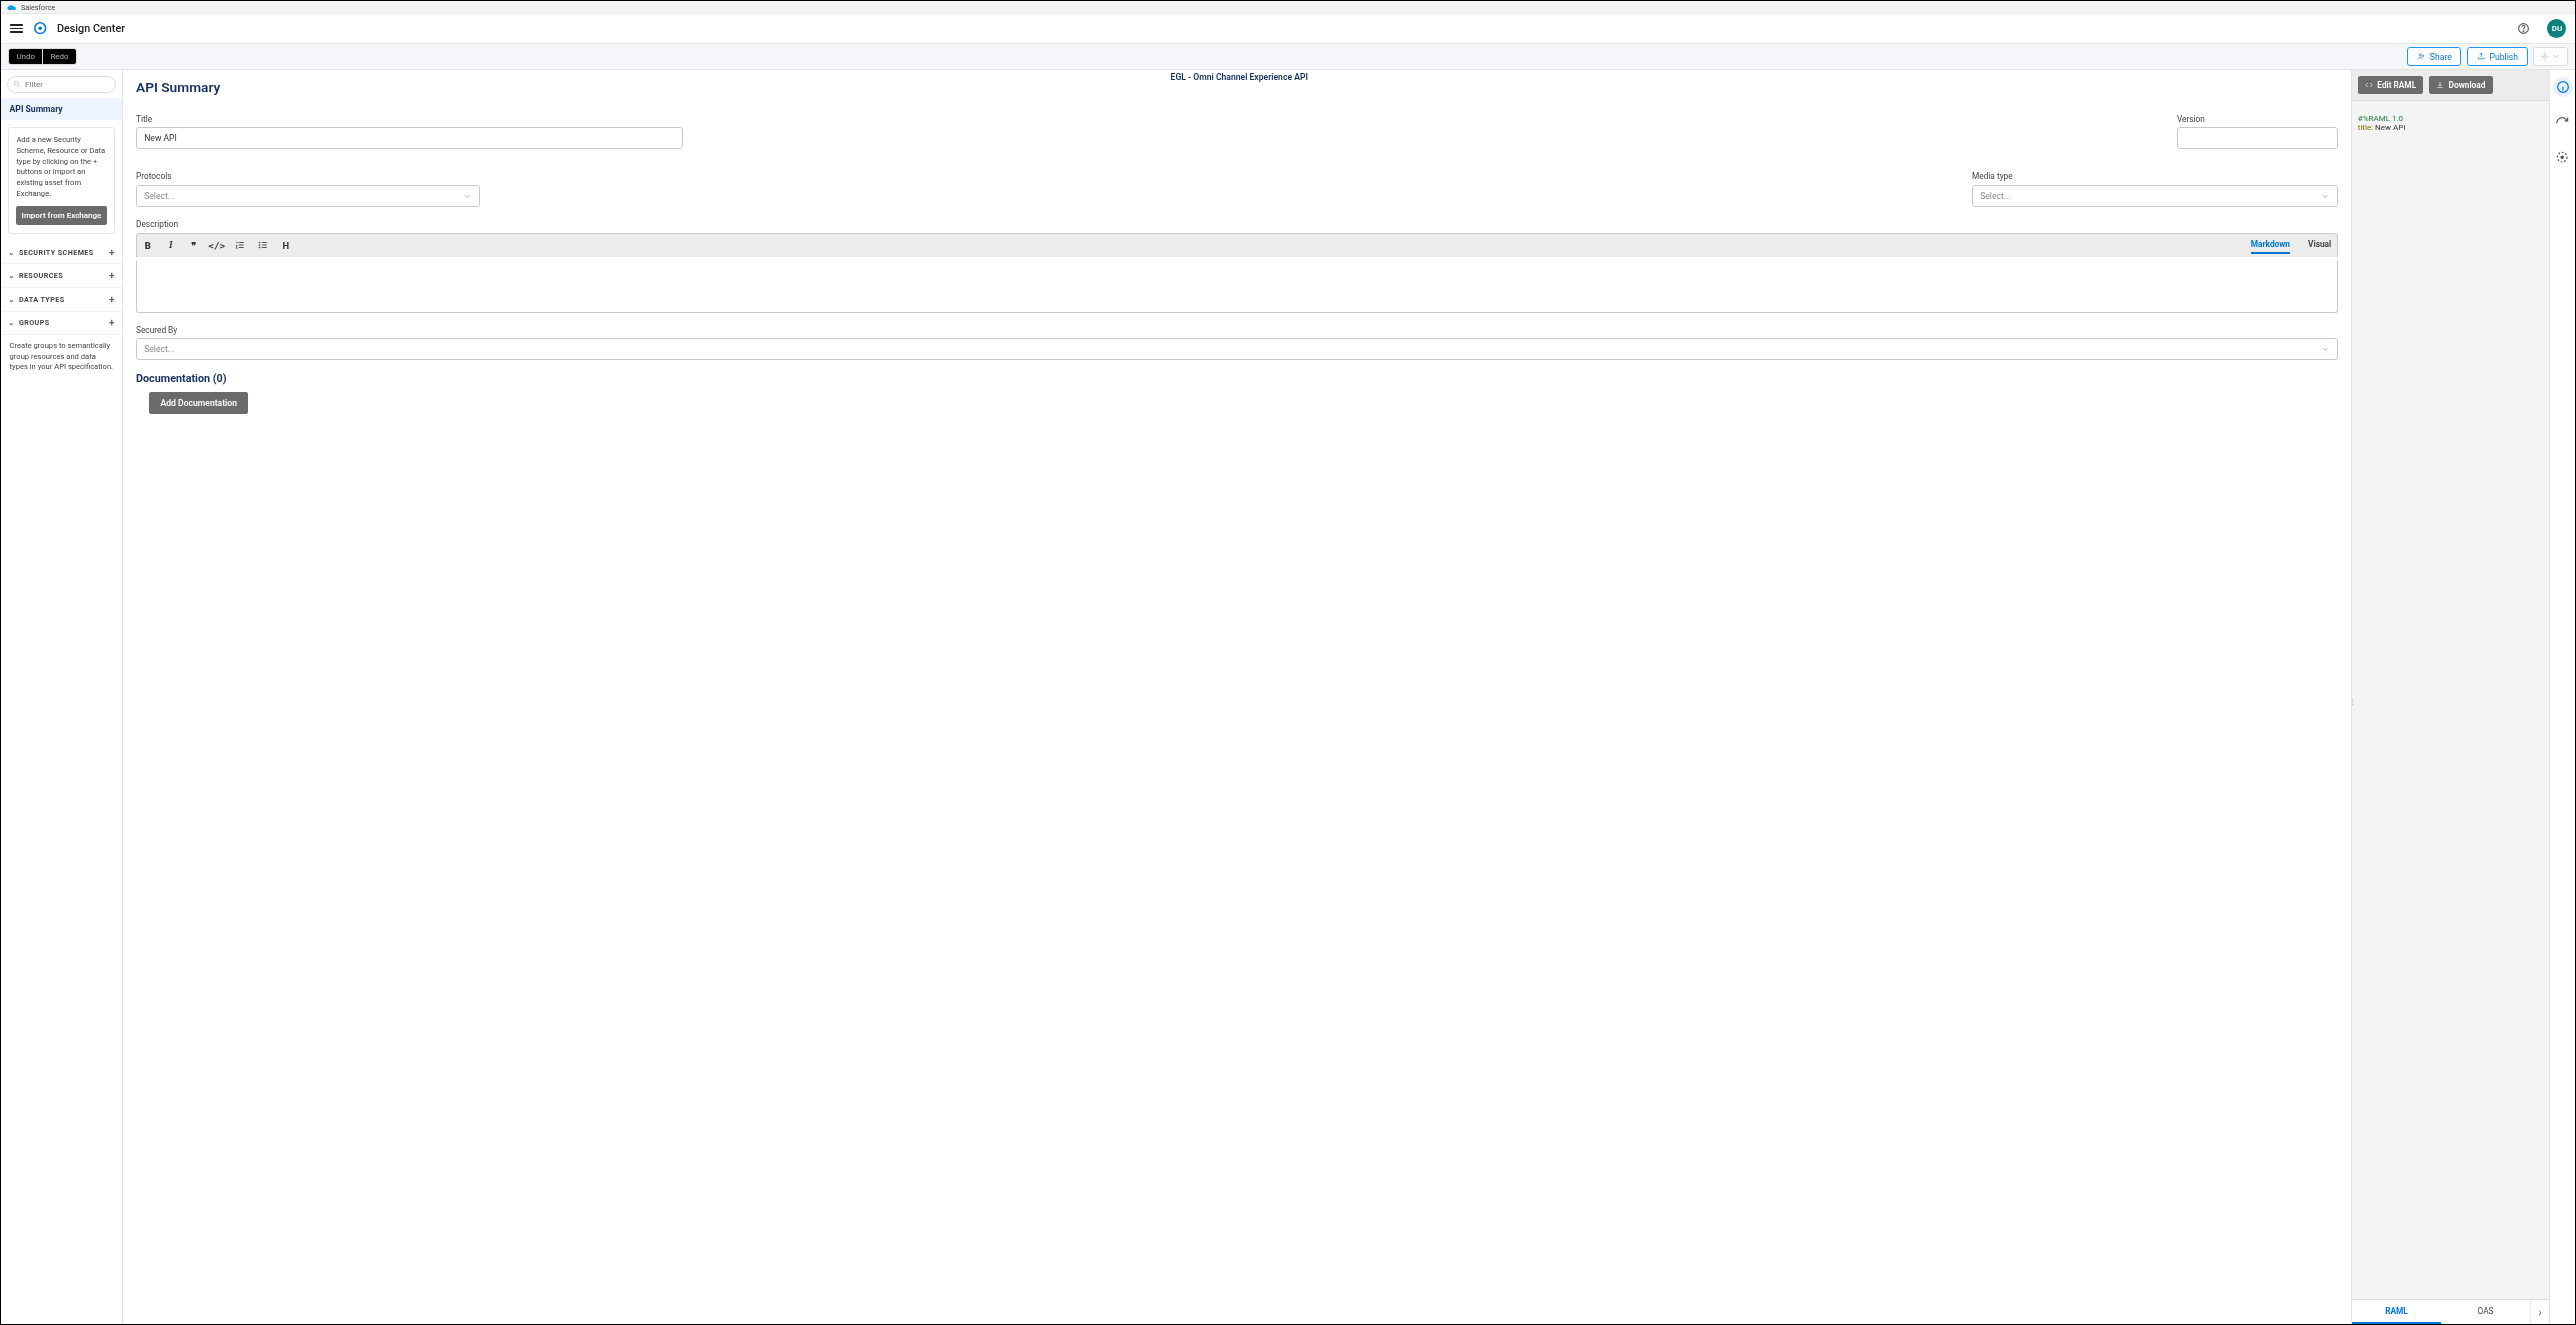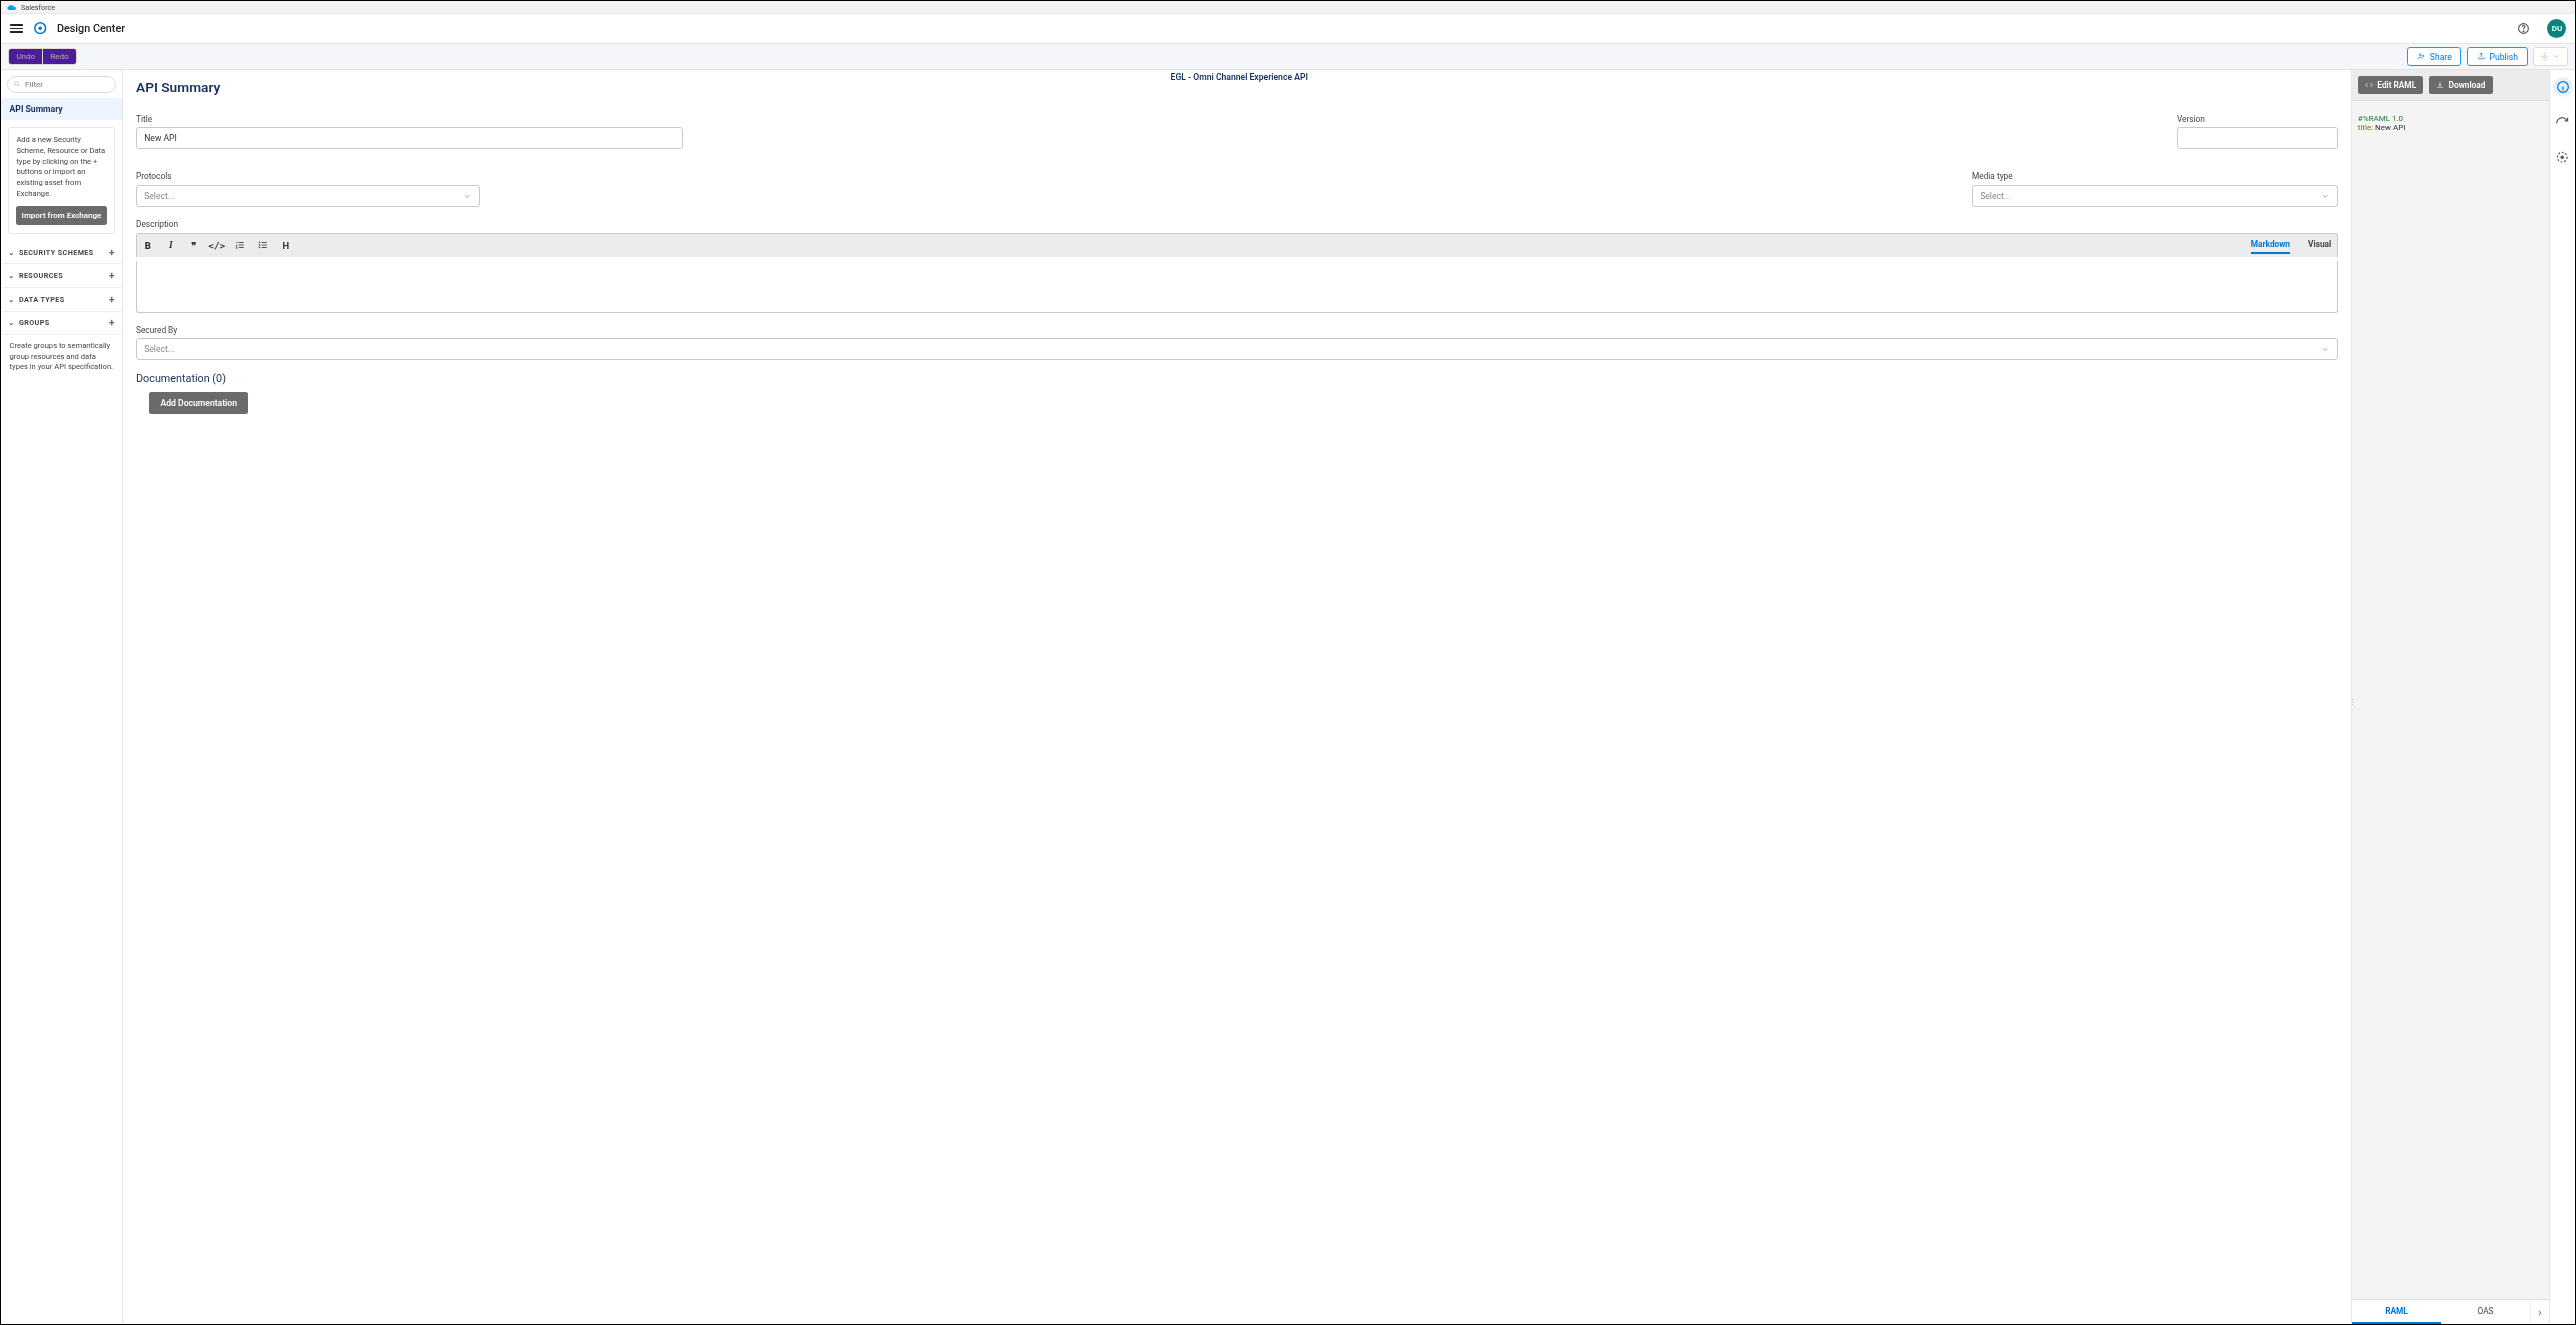--- a/index.html
+++ b/index.html
@@ -16,21 +16,21 @@
 .hamburger div { height: 1.4px; background: #222; margin: 2.2px 0; border-radius: 0.7px; }
 .dc-logo { width: 14.4px; height: 14.4px; }
 .dc-title { font-size: 10.8px; font-weight: 500; color: #222; }
 .hdr-spacer { flex: 1; }
 .help-icon { width: 13px; height: 13px; cursor: pointer; }
 .avatar { width: 19px; height: 19px; border-radius: 50%; background: #0b827c; color: #fff; font-size: 8px; font-weight: 600; display: flex; align-items: center; justify-content: center; margin-left: 7.2px; cursor: pointer; }
 
 
 .toolbar { height: 26px; background: #f4f6f9; border-bottom: 0.7px solid #e3e3e3; display: flex; align-items: center; padding: 0 7.2px; gap: 0; }
 .undo-redo { display: flex; border: 0.7px solid #dddbda; border-radius: 2.9px; overflow: hidden; }
-.undo-redo button { background: #4c1d95; border: none; padding: 2.9px 7.2px; font-size: 8px; color: #b0b0b0; cursor: not-allowed; }
+.undo-redo button { background: #000000; border: none; padding: 2.9px 7.2px; font-size: 8px; color: #b0b0b0; cursor: not-allowed; }
 .undo-redo button + button { border-left: 0.7px solid #dddbda; }
 .toolbar-title { flex: 1; text-align: center; font-size: 8.6px; font-weight: 600; color: #16325c; margin-top: 40px; }
 .tb-btn { border: 0.7px solid #1b96ff; background: #fff; color: #0176d3; font-size: 8.6px; padding: 3.6px 8.6px; border-radius: 2.9px; margin-left: 5.8px; cursor: pointer; display: inline-flex; align-items: center; gap: 4.3px; }
 .tb-gear { border: 0.7px solid #dddbda; background: #fff; color: #b0b0b0; font-size: 8.6px; padding: 3.6px 5.8px; border-radius: 2.9px; margin-left: 5.8px; cursor: pointer; display: inline-flex; align-items: center; gap: 2.9px; }
 
 
 .layout { display: flex; height: calc(100% - 13px - 30px - 26px); }
 .sidebar { width: 122px; border-right: 0.7px solid #e5e5e5; background: #fff; overflow-y: auto; }
 .content { flex: 1; padding: 8.6px 13px; overflow-y: auto; }
 .right-pane { width: 198px; border-left: 0.7px solid #e5e5e5; background: #f4f4f4; display: flex; flex-direction: column; position: relative; }
@@ -63,21 +63,21 @@
 .baseuri-btn { border: 0.7px solid #c9c9c9; border-radius: 2.9px; padding: 5.8px 8.6px; font-size: 8.6px; color: #777; background: #fff; display: flex; align-items: center; gap: 5.8px; cursor: pointer; align-self: flex-end; height: 24.5px; margin-left: auto; }
 
 
 .desc-toolbar { background: #ececec; border: 0.7px solid #c9c9c9; border-bottom: none; border-radius: 2.9px 2.9px 0 0; display: flex; align-items: center; padding: 2.9px 5.8px; gap: 13px; }
 .desc-toolbar .tbicon { width: 10px; height: 10px; color: #333; cursor: pointer; font-size: 9.4px; font-weight: 700; display: inline-flex; align-items: center; justify-content: center; }
 .desc-tabs { margin-left: auto; display: flex; gap: 18px; font-size: 8.3px; }
 .desc-tabs .tab { cursor: pointer; padding: 2.9px 0; color: #444; font-weight: bold; }
 .desc-tabs .tab.active { color: #0176d3; font-weight: 700; border-bottom: 2.2px solid #0176d3; }
 .desc-body { border: 0.7px solid #c9c9c9; border-top: none; border-radius: 0 0 2.9px 2.9px; min-height: 52px; }
 
-h3.subhead { font-size: 10.8px; font-weight: 400; color: #16325c; margin: 11.5px 0 7.2px; }
+h3.subhead { font-size: 10.8px; font-weight: 700; color: #16325c; margin: 11.5px 0 7.2px; }
 .gray-btn { background: #6b6b6b; color: #fff; border: none; border-radius: 2.2px; padding: 5.8px 11.5px; font-size: 8.6px; font-weight: 600; cursor: pointer; margin-left: 13px; }
 
 
 .rp-header { background: #ececec; padding: 5.8px; display: flex; gap: 5.8px; border-bottom: 0.7px solid #ddd; }
 .rp-btn { background: #6b6b6b; color: #fff; border: none; border-radius: 2.2px; padding: 4.3px 7.2px; font-size: 8.3px; font-weight: 600; cursor: pointer; display: inline-flex; align-items: center; gap: 4.3px; }
 .code-area { flex: 1; font-family: Menlo, Consolas, monospace; font-size: 8px; padding: 4.3px 5.8px; white-space: pre; color: #333; }
 .code-line .kw { color: #8a6d00; }
 .code-line .head { color: #1a7f37; }
 .rp-footer { border-top: 0.7px solid #ddd; display: flex; background: #fff; }
 .rp-tab { flex: 1; text-align: center; padding: 5.8px 0; font-size: 8.3px; color: #444; cursor: pointer; }

